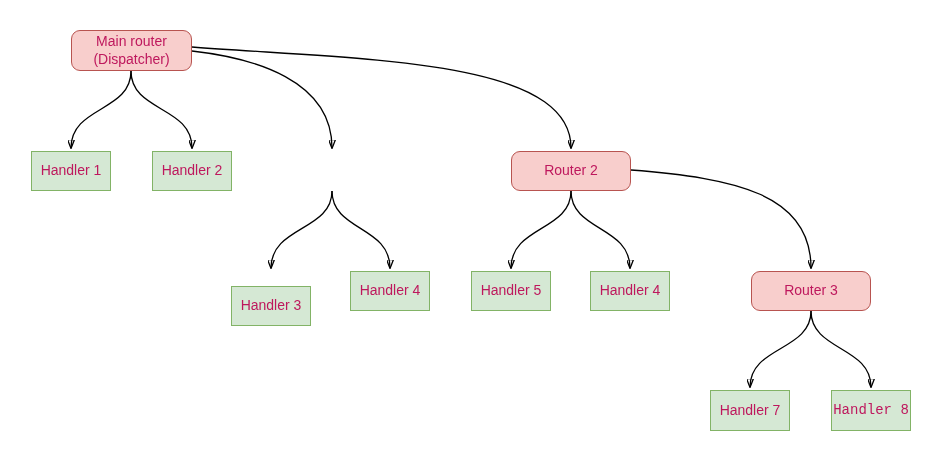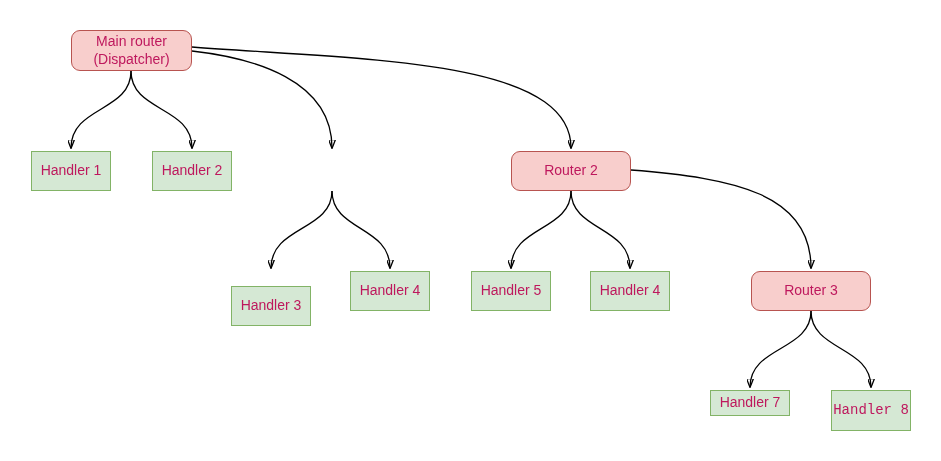--- a/index.html
+++ b/index.html
@@ -81,17 +81,17 @@
   <div class="node handler" style="left:231px; top:271px; width:80px; height:40px;margin-top:15px;">Handler 3</div>
 
   <div class="node handler" style="left:350px; top:271px; width:80px; height:40px;">Handler 4</div>
 
   <div class="node handler" style="left:471px; top:271px; width:80px; height:40px;">Handler 5</div>
 
   <div class="node handler" style="left:590px; top:271px; width:80px; height:40px;">Handler 4</div>
 
   <div class="node router" style="left:751px; top:271px; width:120px; height:40px;">Router 3</div>
 
-  <div class="node handler" style="left:710px; top:390px; width:80px; height:26px;">Handler 7</div>
+  <div class="node handler" style="left:710px; top:390px; width:80px; height:41px;">Handler 7</div>
 
   <div class="node handler" style="left:831px; top:390px; width:80px; height:41px;font-family:Liberation Mono, monospace;">Handler 8</div>
 
 </div>
 
 </body></html>

